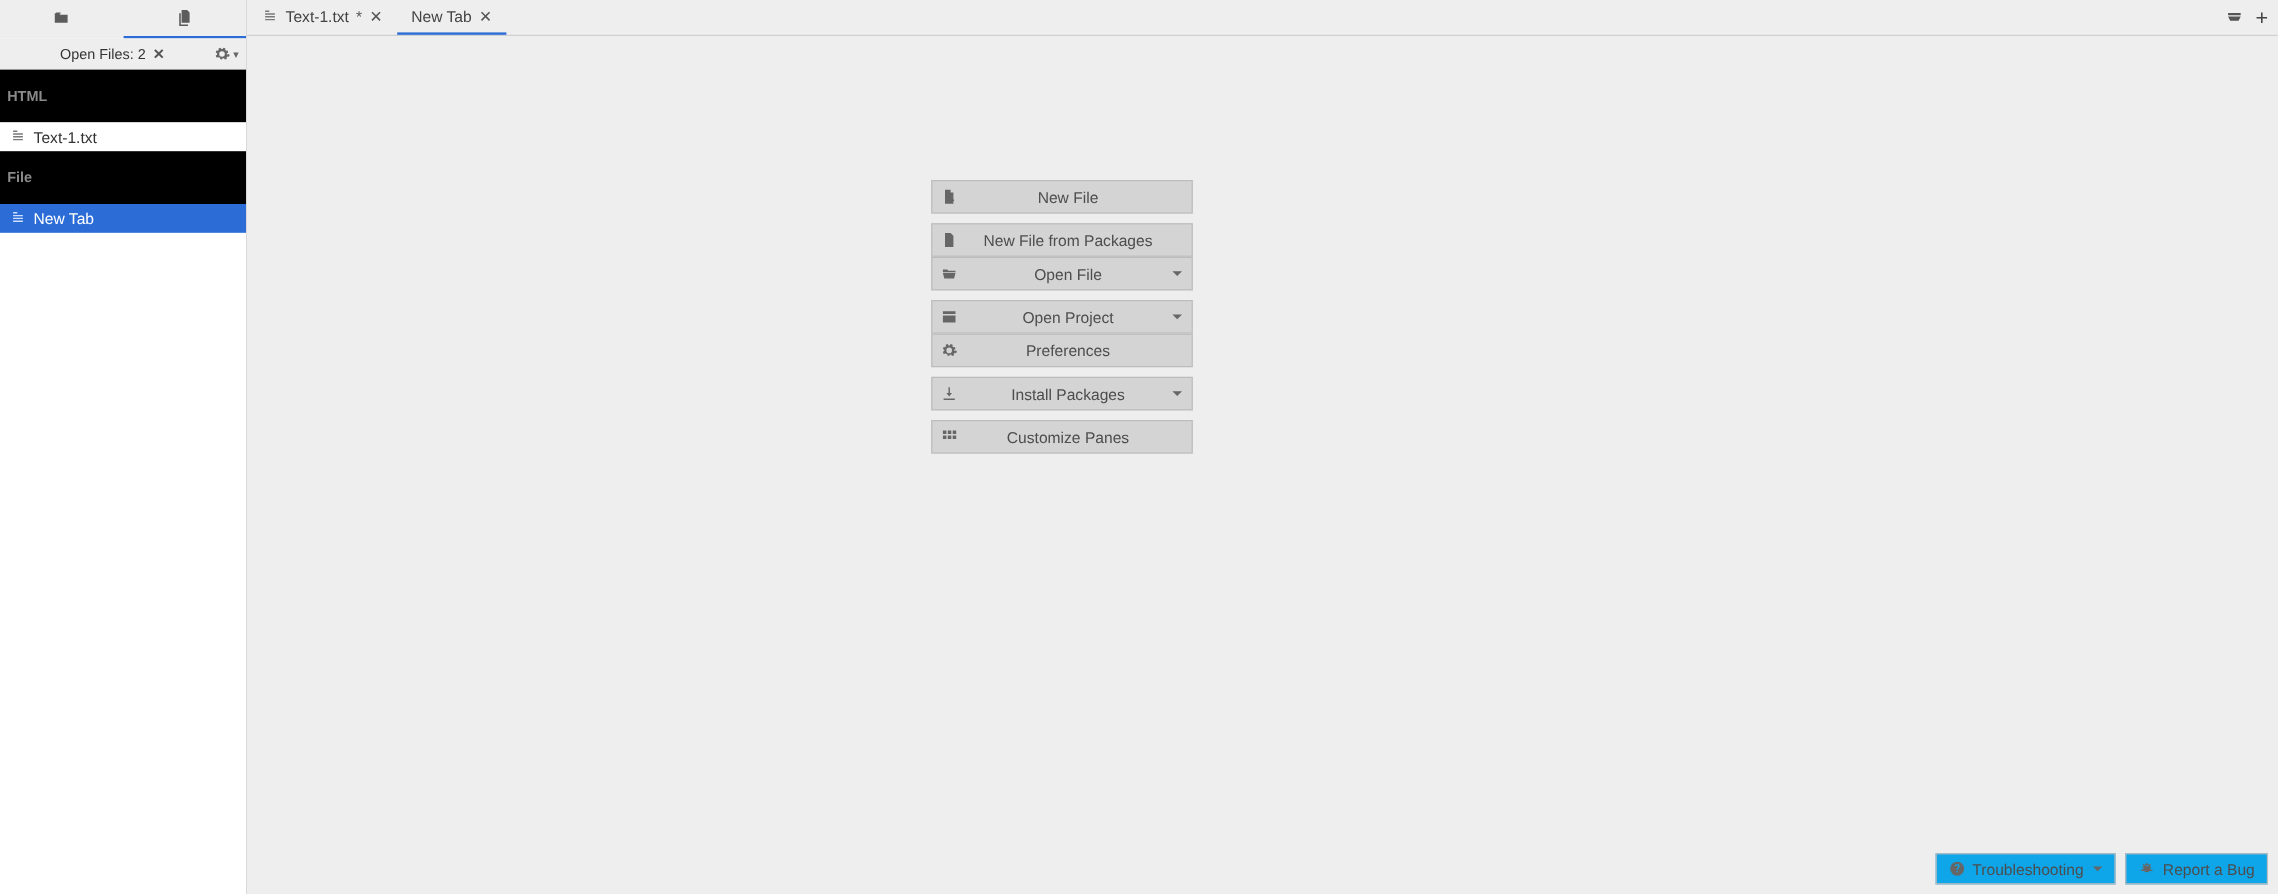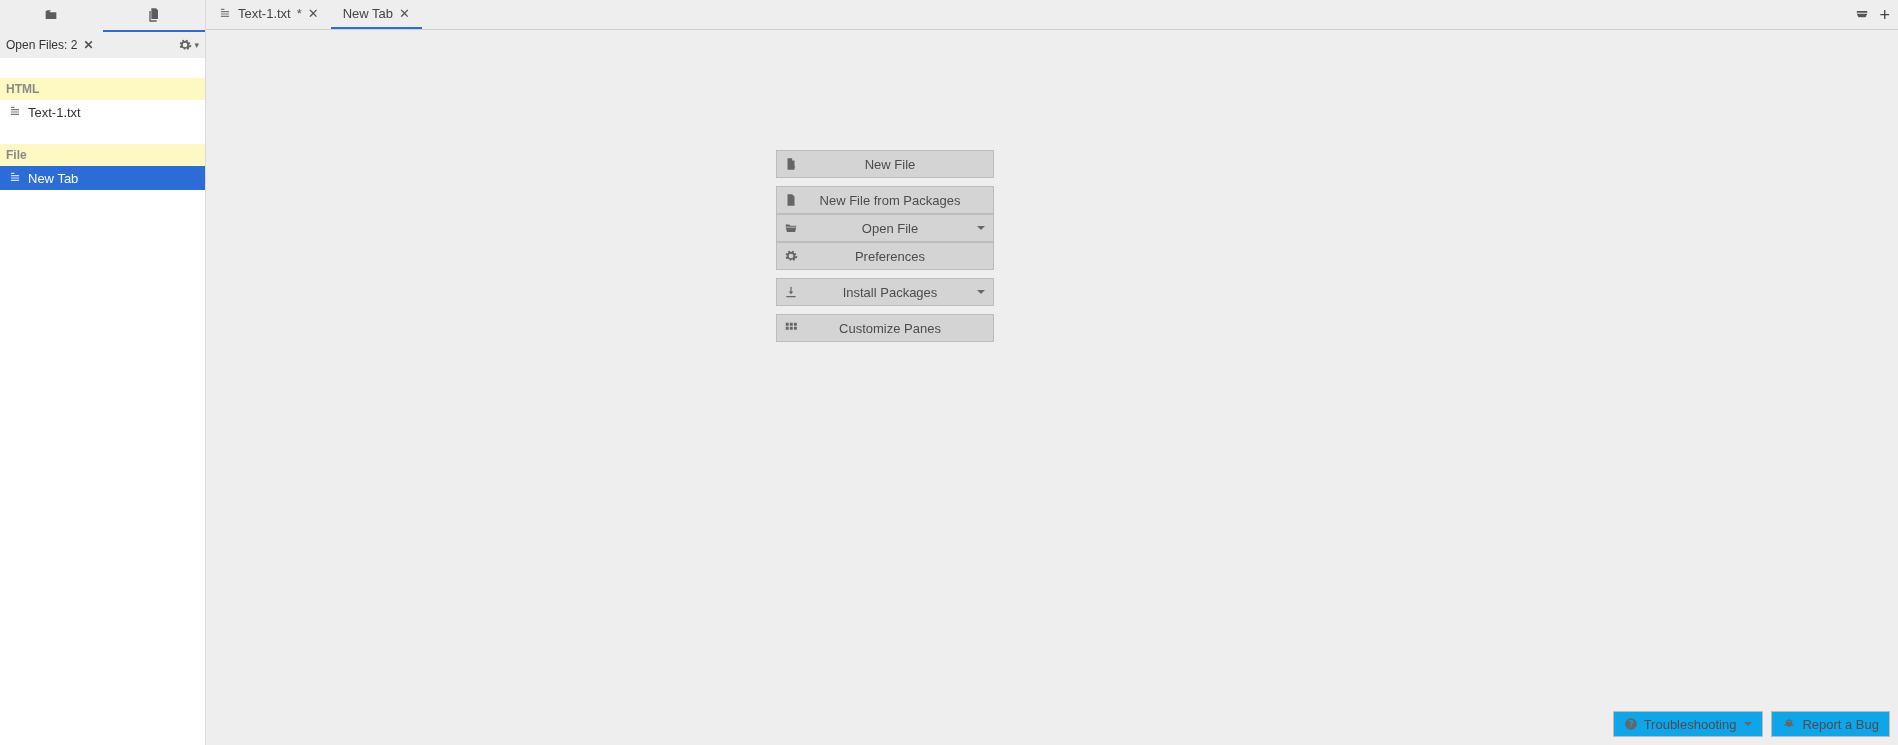--- a/index.html
+++ b/index.html
@@ -36,32 +36,31 @@
   .sidebar-header {
     height: 26px;
     background: #eeeeee;
     display: flex;
     align-items: center;
     padding: 0 6px;
     color: #333;
     font-size: 12px;
     justify-content: space-between;
   }
-  .sidebar-header-left { display: flex; align-items: flex-start; gap: 6px; }
+  .sidebar-header-left { display: flex; align-items: flex-start; gap: 6px; margin-left: 44px; }
   .sidebar-header-close { cursor: pointer; font-weight: bold; color: #555; }
   .sidebar-gear { cursor: pointer; display: flex; align-items: center; color:#666;}
   .sidebar-gear svg { width: 14px; height: 14px; fill: #666; }
 
   .sidebar-section-label {
-    padding: 4px 6px;
+    padding: 15px 6px;
     color: #8a8a8a;
     font-size: 12px;
     font-weight: 600;
-    background:#fef9c3;
-    margin-top:20px;
+    background:#000000;
   }
   .sidebar-item {
     display: flex;
     align-items: center;
     height: 24px;
     padding: 0 8px;
     gap: 6px;
     cursor: pointer;
     background:#fff;
   }
@@ -290,20 +289,29 @@
       <div class="start-group">
         <div class="start-btn">
           <span class="icon-slot">
               <svg viewBox="0 0 24 24">
                 <path d="M3 6h6l2 2h10v2H3zM3 11h18l-2 8H5z"></path>
               </svg>
             </span>
           <span class="label-slot">Open File</span>
           <span class="caret"></span>
         </div>
+        <div class="start-btn">
+          <span class="icon-slot">
+              <svg viewBox="0 0 24 24">
+                <path d="M3 4h18v4H3zM3 10h18v10H3z"></path>
+              </svg>
+            </span>
+          <span class="label-slot">Open Project</span>
+          <span class="caret"></span>
+        </div>
       </div>
 
       <div class="start-group">
         <div class="start-btn">
           <span class="icon-slot">
               <svg viewBox="0 0 24 24">
                 <path d="M12 8a4 4 0 100 8 4 4 0 000-8zm9 4l2 1-1 3-2-.5a8 8 0 01-1.5 1.5l.5 2-3 1-1-2a8 8 0 01-2 0l-1 2-3-1 .5-2A8 8 0 016 16.5L4 17l-1-3 2-1a8 8 0 010-2l-2-1 1-3 2 .5A8 8 0 017.5 6l-.5-2 3-1 1 2a8 8 0 012 0l1-2 3 1-.5 2A8 8 0 0118 7.5l2-.5 1 3-2 1a8 8 0 010 2z"></path>
               </svg>
             </span>
           <span class="label-slot">Preferences</span>

